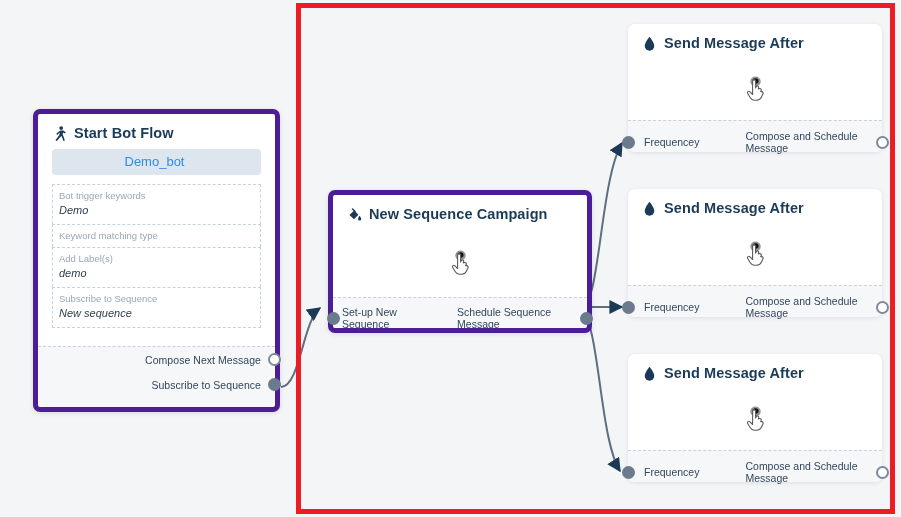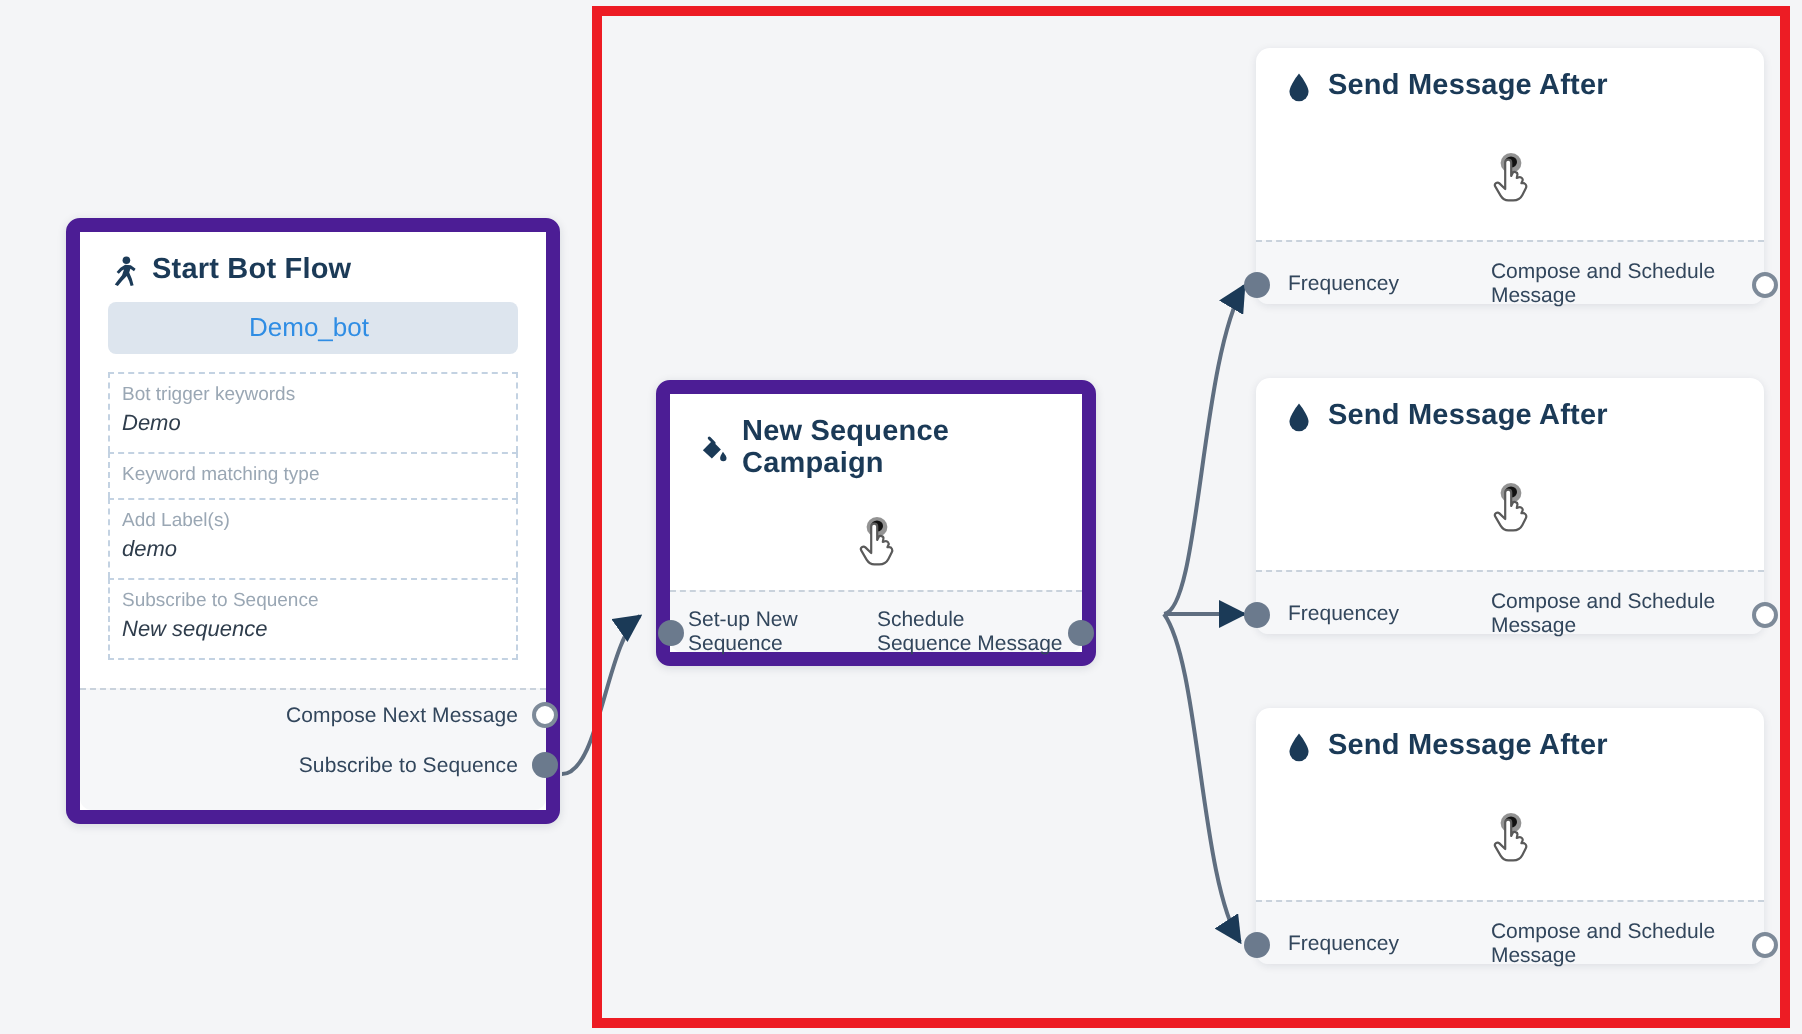--- a/index.html
+++ b/index.html
@@ -52,21 +52,21 @@
     background: #ffffff;
     border-radius: 7px;
     box-sizing: border-box;
     z-index: 10;
     box-shadow: 0 1px 4px rgba(16,30,54,.10);
     display: flex;
     flex-direction: column;
     margin-top: 12px;
   }
   .node.selected {
-    border: 7px solid #4c1d95;
+    border: 5px solid #4c1d95;
     box-shadow: 0 1px 5px rgba(16,30,54,.13);
   }
 
   .node-head {
     display: flex;
     align-items: center;
     gap: 7px;
     padding: 11px 14px 6px 14px;
     font-size: 14.5px;
     font-weight: bold;
@@ -156,21 +156,21 @@
     height: 60px;
     border-top: 1px dashed #c9d2dc;
   }
   #start-foot-r1 { right: -6px; top: 6px; gap: 7px; }
   #start-foot-r2 { right: -6px; top: 31px; gap: 7px; }
 
   
   #seq-node {
     left: 328px;
     top: 178px;
-    width: 220px;
+    width: 264px;
     height: 143px;
   }
   #seq-node .node-foot { height: 30px; }
   .seq-foot-inner {
     position: absolute;
     left: -6px;
     right: -6px;
     top: 8px;
     display: flex;
     align-items: center;

